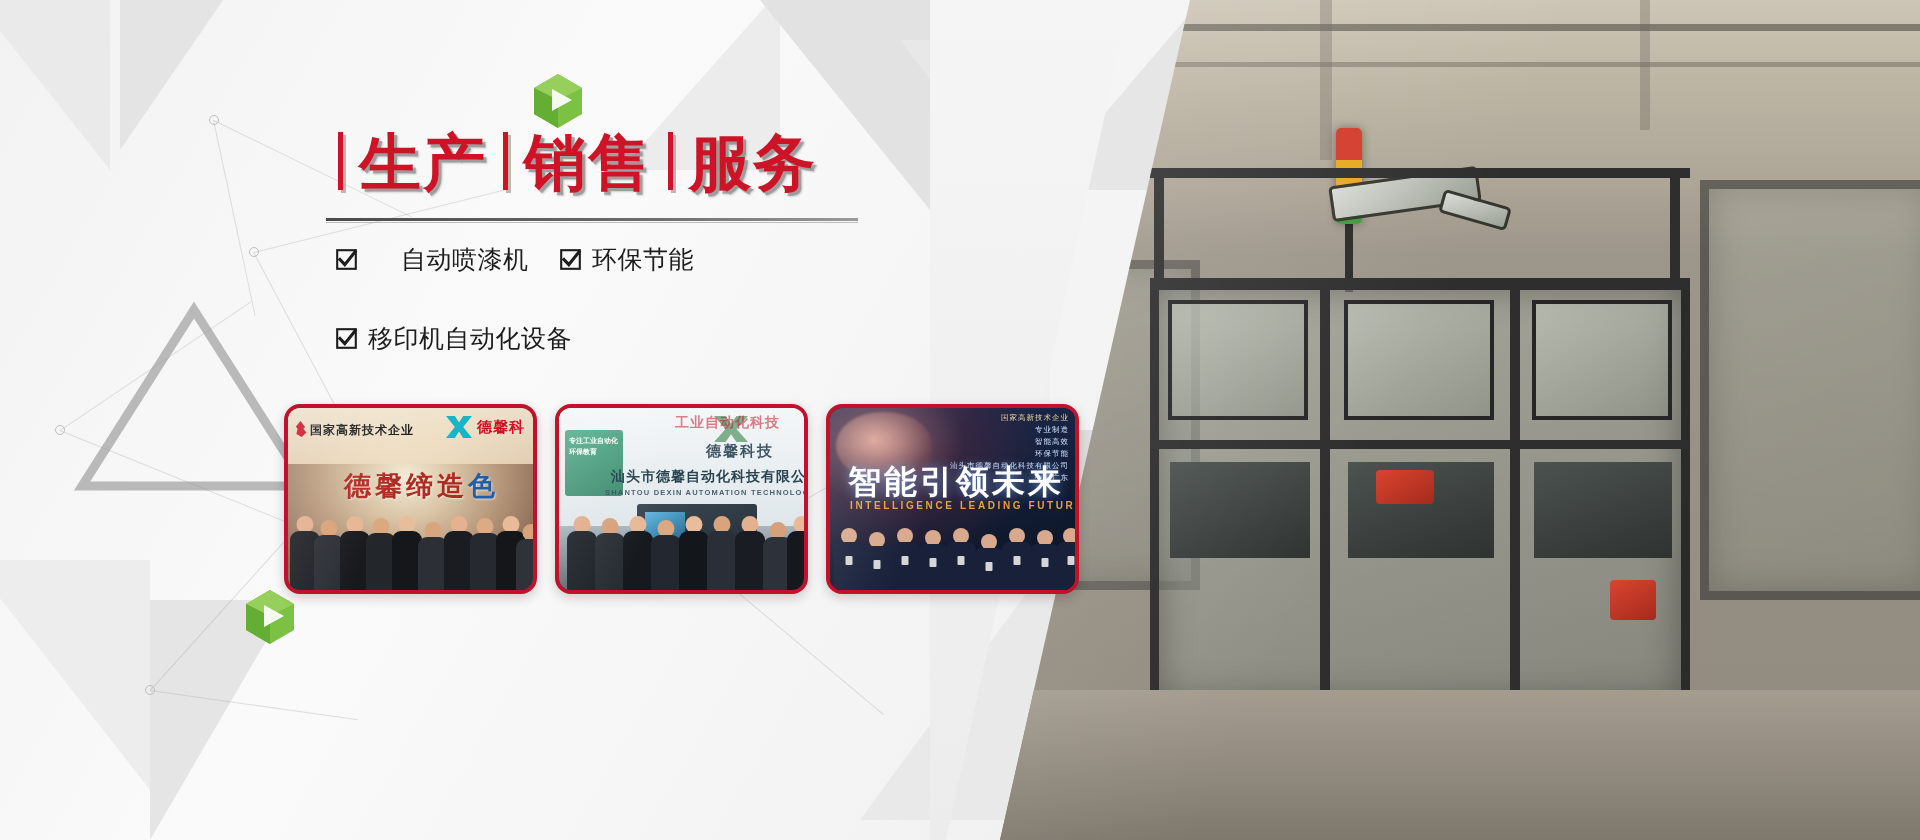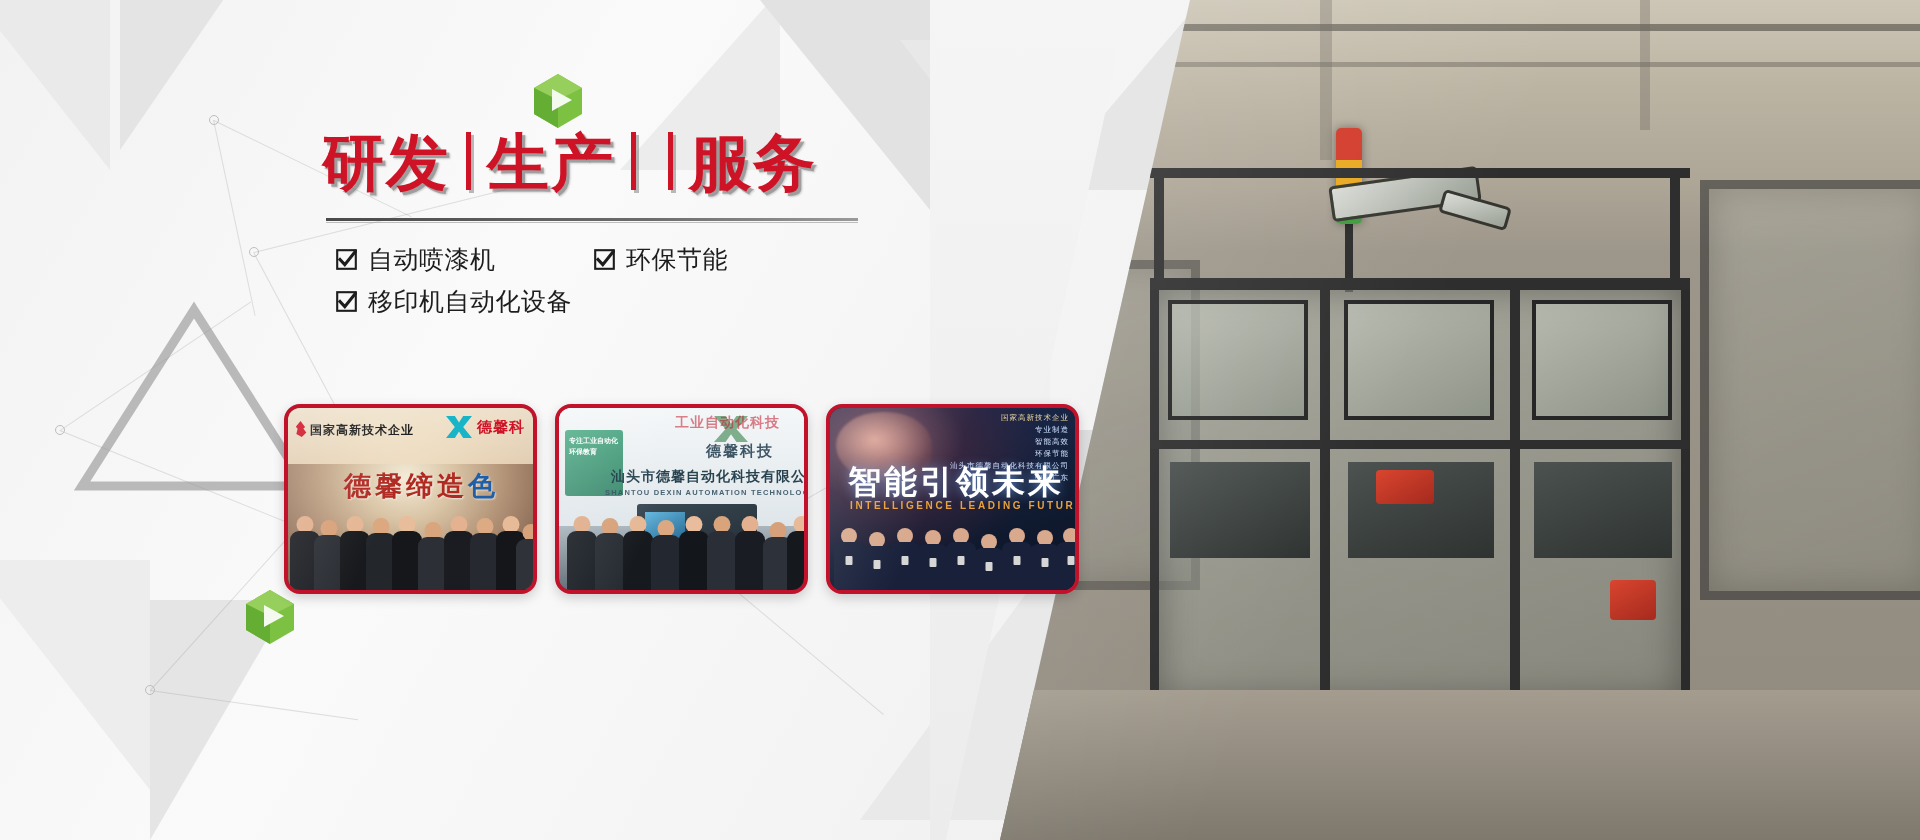--- a/index.html
+++ b/index.html
@@ -181,23 +181,23 @@
     width: 560px;
     display:flex;
     flex-wrap: wrap;
   }
   .bullet {
     display:flex;
     align-items:center;
     height: 42px;
     margin-bottom: 0px;
   }
-  .bullet.col-l { width: 258px; }
+  .bullet.col-l { width: 224px; gap: 33px; }
   .bullet.col-r { width: 290px; }
-  .bullet.full  { width: 560px; }
+  .bullet.full  { width: 560px; margin-top: 37px; }
 
   .chk {
     flex: 0 0 auto;
     width: 21px; height: 21px;
     margin-right: 11px;
     position: relative;
     display:inline-block;
   }
   .chk svg { display:block; }
 
@@ -504,24 +504,24 @@
     <div class="hex" style="left:242px;top:588px;">
       <svg viewBox="0 0 56 56">
         <polygon points="28,2 52,16 52,42 28,56 4,42 4,16" fill="#7cc142"></polygon>
         <polygon points="28,2 52,16 28,28 4,16" fill="#96cf5c"></polygon>
         <polygon points="4,16 28,28 28,56 4,42" fill="#64ae33"></polygon>
         <polygon points="22,17 42,28 22,39" fill="#f4fbee"></polygon>
       </svg>
     </div>
 
     <div class="headline">
-      <span class="hl-word">研发</span>
       <span class="hl-sep"></span>
       <span class="hl-word">生产</span>
       <span class="hl-sep"></span>
+      <span class="hl-word">销售</span>
       <span class="hl-sep"></span>
       <span class="hl-word">服务</span>
     </div>
 
     <div class="rule"></div>
 
     <div class="bullets">
 
       <div class="bullet col-l">
         <span class="chk">

